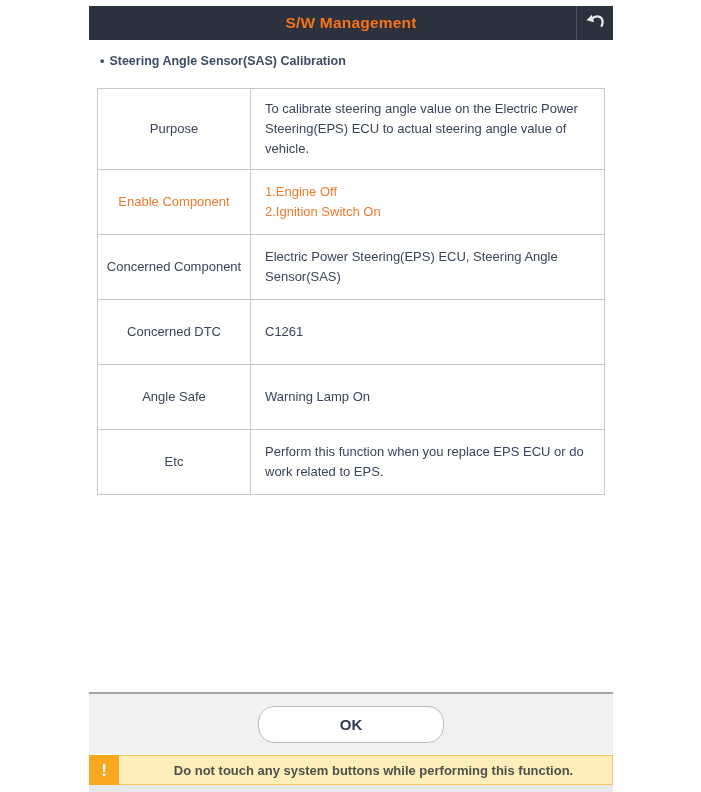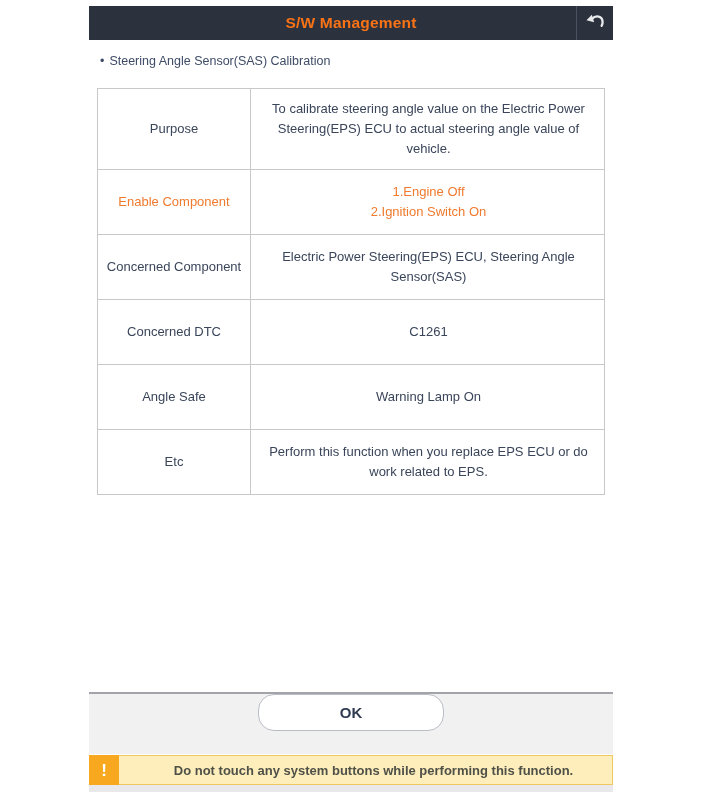--- a/index.html
+++ b/index.html
@@ -11,39 +11,39 @@
   .titlebar { position: absolute; left: 89px; top: 6px; width: 524px; height: 34px;
     background: #2b313d; display: flex; align-items: center; }
   .titlebar-title { flex: 1; text-align: center; color: #f97316; font-weight: bold;
     font-size: 15.5px; letter-spacing: 0.2px; padding-left: 37px; }
   .titlebar-divider { width: 1px; height: 34px; background: #4a5160; }
   .titlebar-iconbox { width: 36px; height: 34px; display: flex; align-items: center;
     justify-content: center; cursor: pointer; }
 
   
   .section-heading { position: absolute; left: 100px; top: 54px; width: 500px;
-    color: #3e4c66; font-weight: normal; font-size: 12.5px; }
+    color: #3e4c66; font-weight: bold; font-size: 12.5px; }
   .section-heading .bullet { margin-right: 5px; }
 
   
   table.info-table { position: absolute; left: 97px; top: 88px; width: 508px;
     border-collapse: collapse; table-layout: fixed; }
   table.info-table td { border: 1px solid #c8c8c8; font-size: 13px; line-height: 20px;
-    color: #3a455a; background: #ffffff; text-align: center; }
+    color: #3a455a; background: #ffffff; }
   td.cell-label { width: 153px; text-align: center; vertical-align: middle;
     padding: 22px 8px; }
   td.cell-value { vertical-align: middle; padding: 10px 12px 10px 14px;
     white-space: pre-line; }
   tr.row-highlight td { color: #f07a2e; }
 
   
   .footer-panel { position: absolute; left: 89px; top: 692px; width: 524px; height: 62px;
     background: #f1f1f2; border-top: 2px solid #a2a4a9; display: flex;
     justify-content: center; align-items: flex-start; }
-  .ok-button { width: 186px; height: 37px; background: #ffffff;
+  .ok-button { margin-top: 12px; width: 186px; height: 37px; background: #ffffff;
     border: 1px solid #b9bdc5; border-radius: 16px; color: #2f3b50; font-weight: bold;
     font-size: 15px; font-family: inherit; cursor: pointer; display: flex;
     align-items: center; justify-content: center; }
 
   
   .warning-bar { position: absolute; left: 89px; top: 755px; width: 524px; height: 30px;
     background: #fdeebb; border: 1px solid #eec763; display: flex; align-items: stretch; }
   .warning-iconbox { width: 30px; margin: -1px 0 -1px -1px; background: #f7a81f;
     display: flex; align-items: center; justify-content: center; }
   .warning-excl { color: #ffffff; font-weight: bold; font-size: 17px; line-height: 1; }

